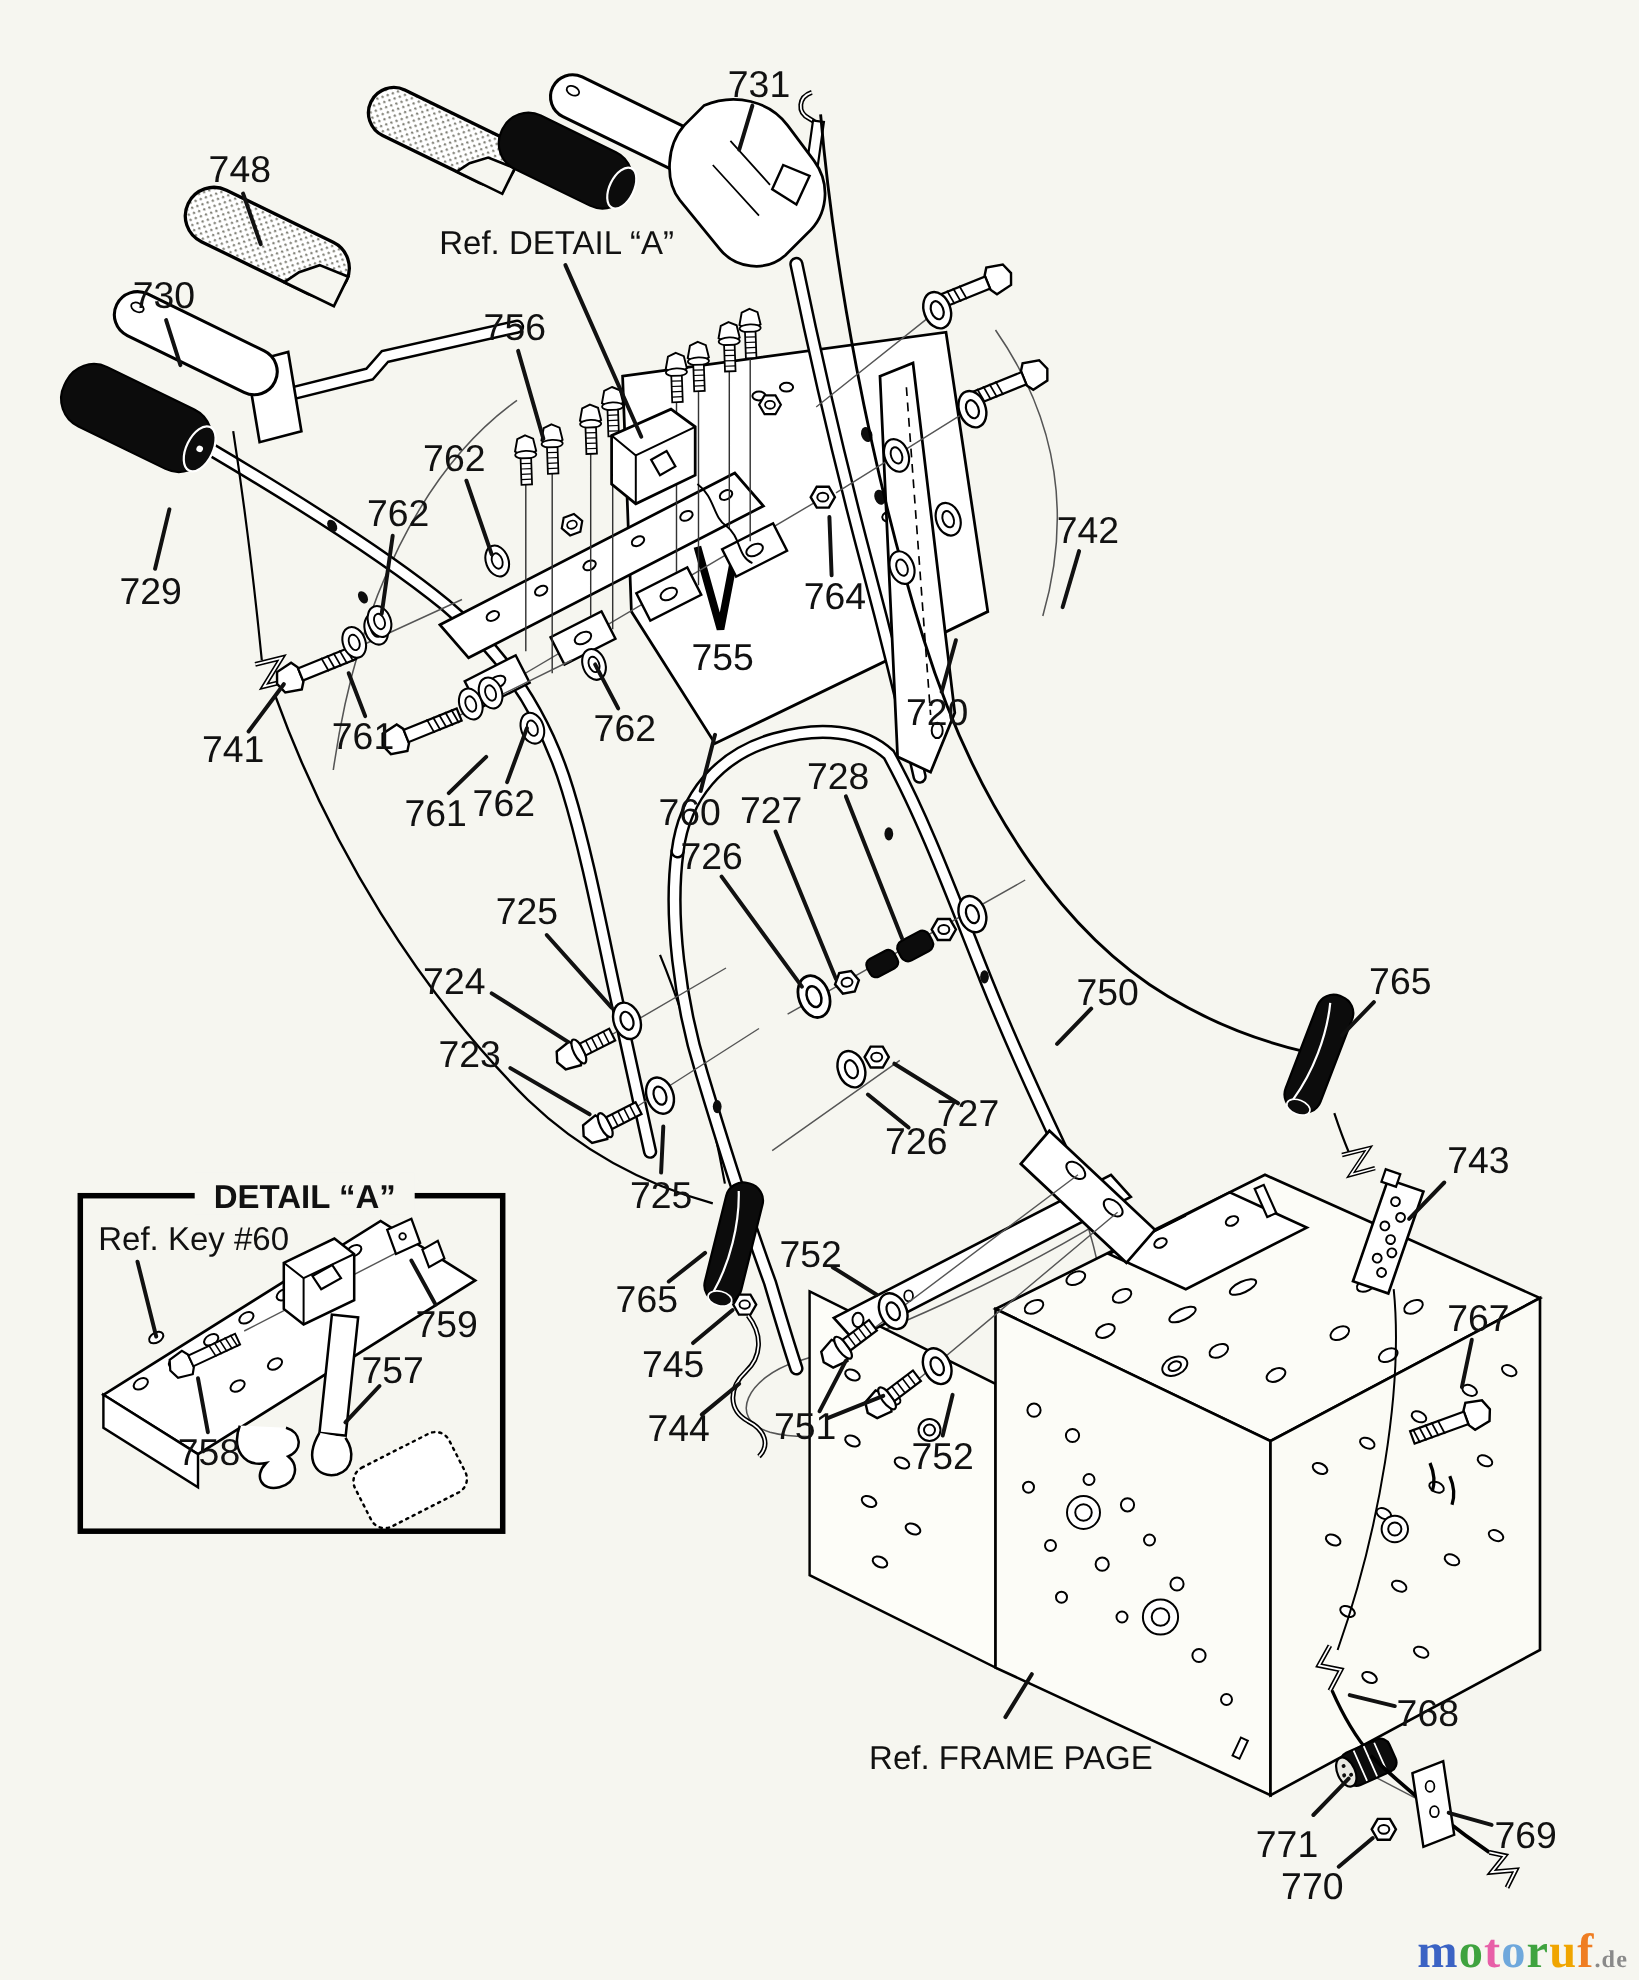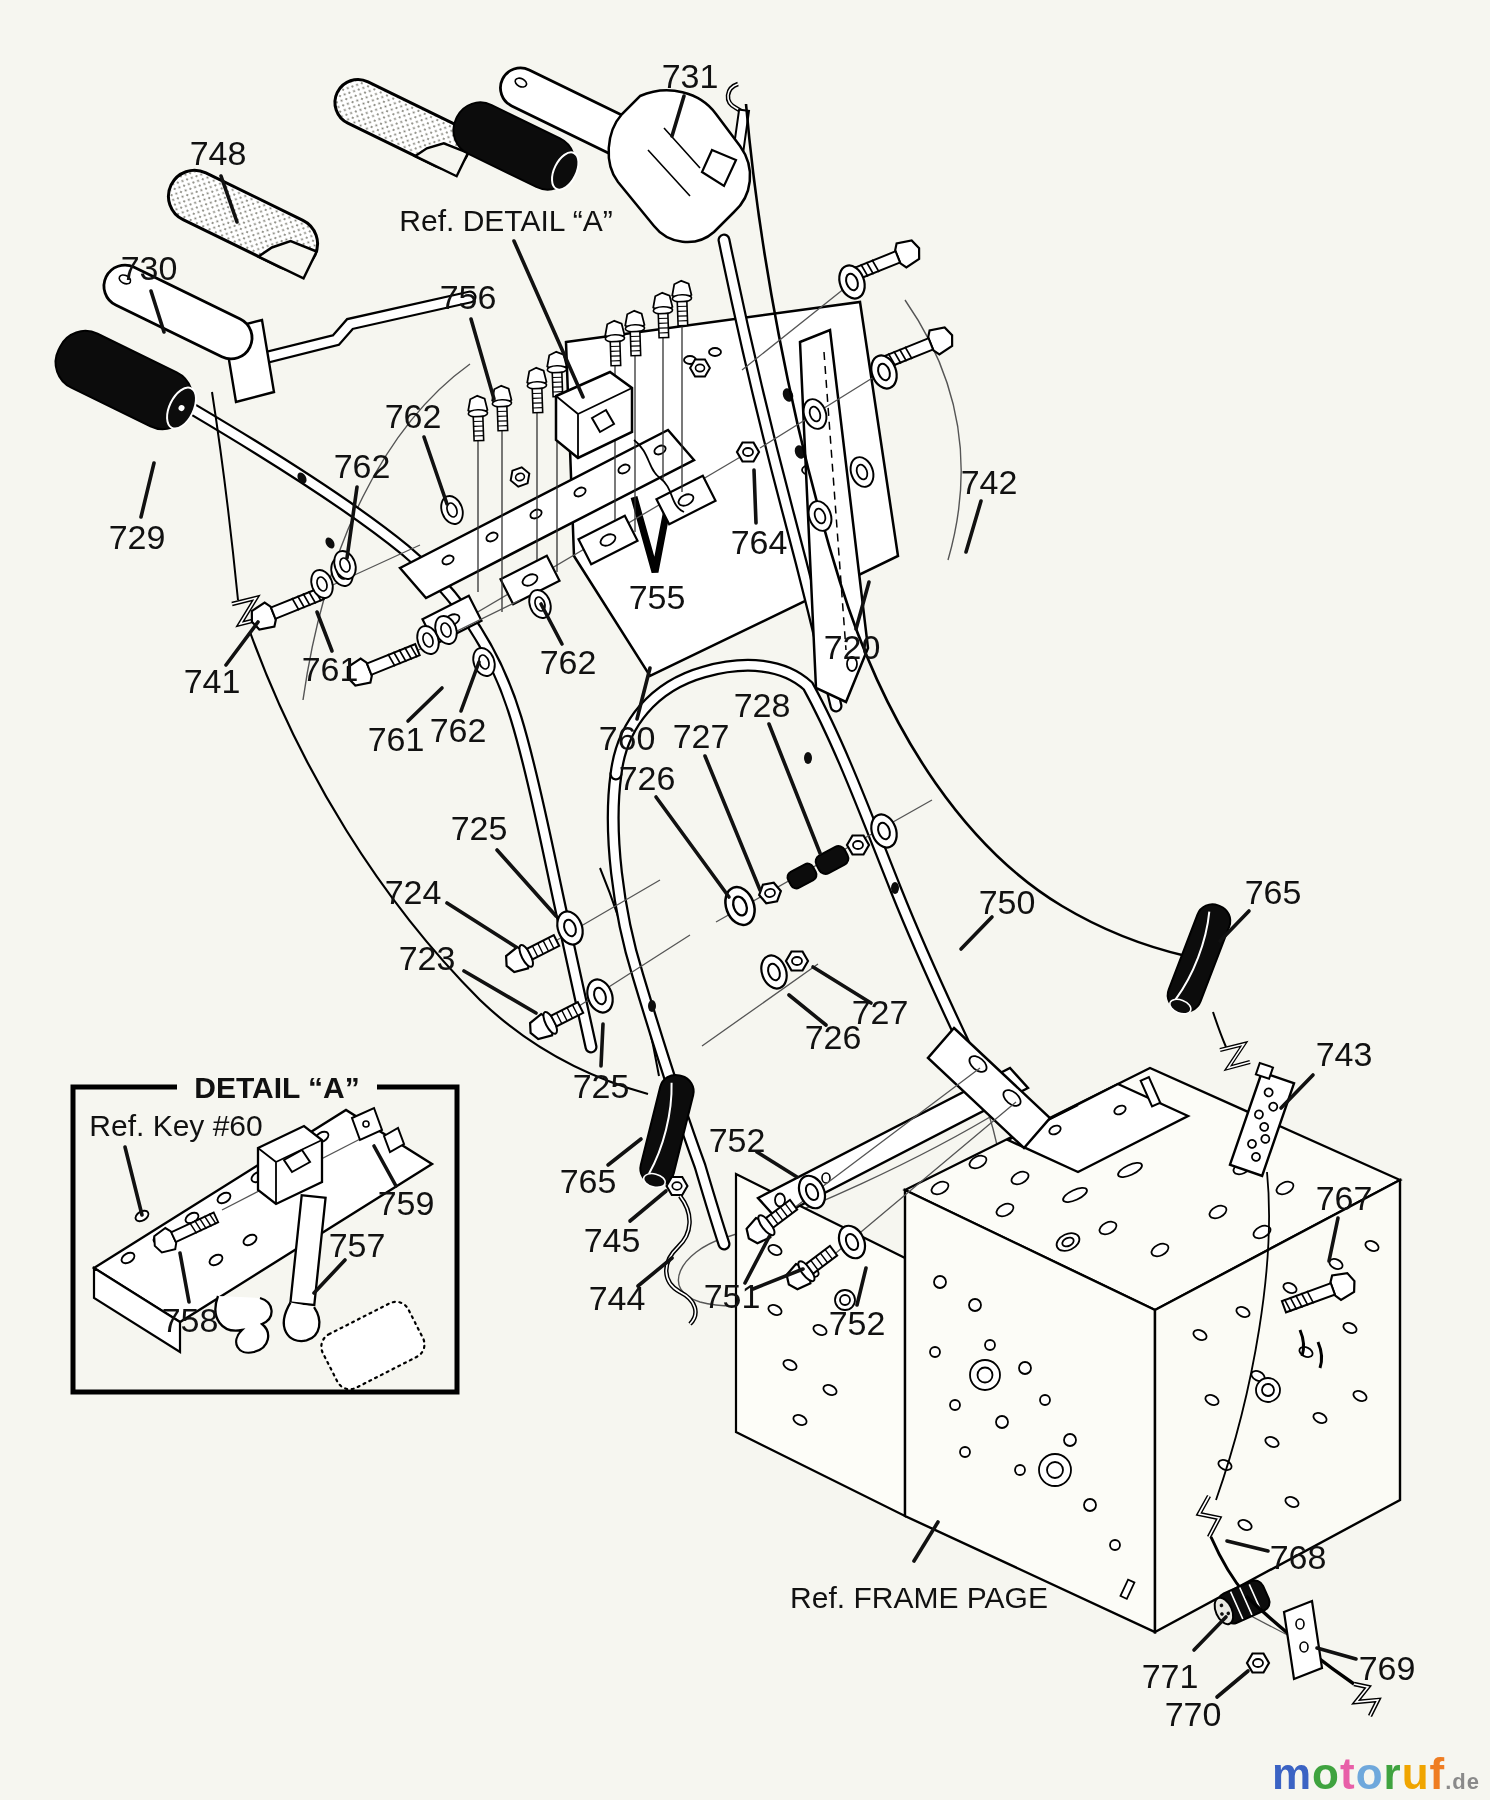--- a/index.html
+++ b/index.html
@@ -3,21 +3,21 @@
 <meta charset="utf-8">
 <style>
   html,body{margin:0;padding:0;}
   .page{position:relative;width:1490px;height:1800px;background:#f6f6f0;overflow:hidden;}
   .page svg{position:absolute;left:0;top:0;}
   .lbl{font-family:"Liberation Sans",sans-serif;fill:#111;text-anchor:middle;}
   .lbl.number{font-size:34px;}
   .lbl.ref{font-size:30px;}
   .lbl.title{font-size:30px;font-weight:bold;}
   .leader{stroke:#111;stroke-width:3.6;stroke-linecap:round;}
-  .logo{position:absolute;right:10px;bottom:4px;font-family:Liberation Sans, sans-serif;font-weight:bold;font-size:44px;letter-spacing:1px;line-height:1;}
+  .logo{position:absolute;right:10px;bottom:4px;font-family:Liberation Serif, serif;font-weight:bold;font-size:44px;letter-spacing:1px;line-height:1;}
   .logo .de{font-size:22px;color:#8a8a8a;font-weight:bold;}
 </style>
 </head>
 <body>
 
 <div class="page">
 <svg width="1490" height="1800" viewBox="0 0 1490 1800">
   <defs>
     <pattern id="dots" width="7" height="7" patternUnits="userSpaceOnUse">
       <rect width="7" height="7" fill="#ffffff"></rect>

